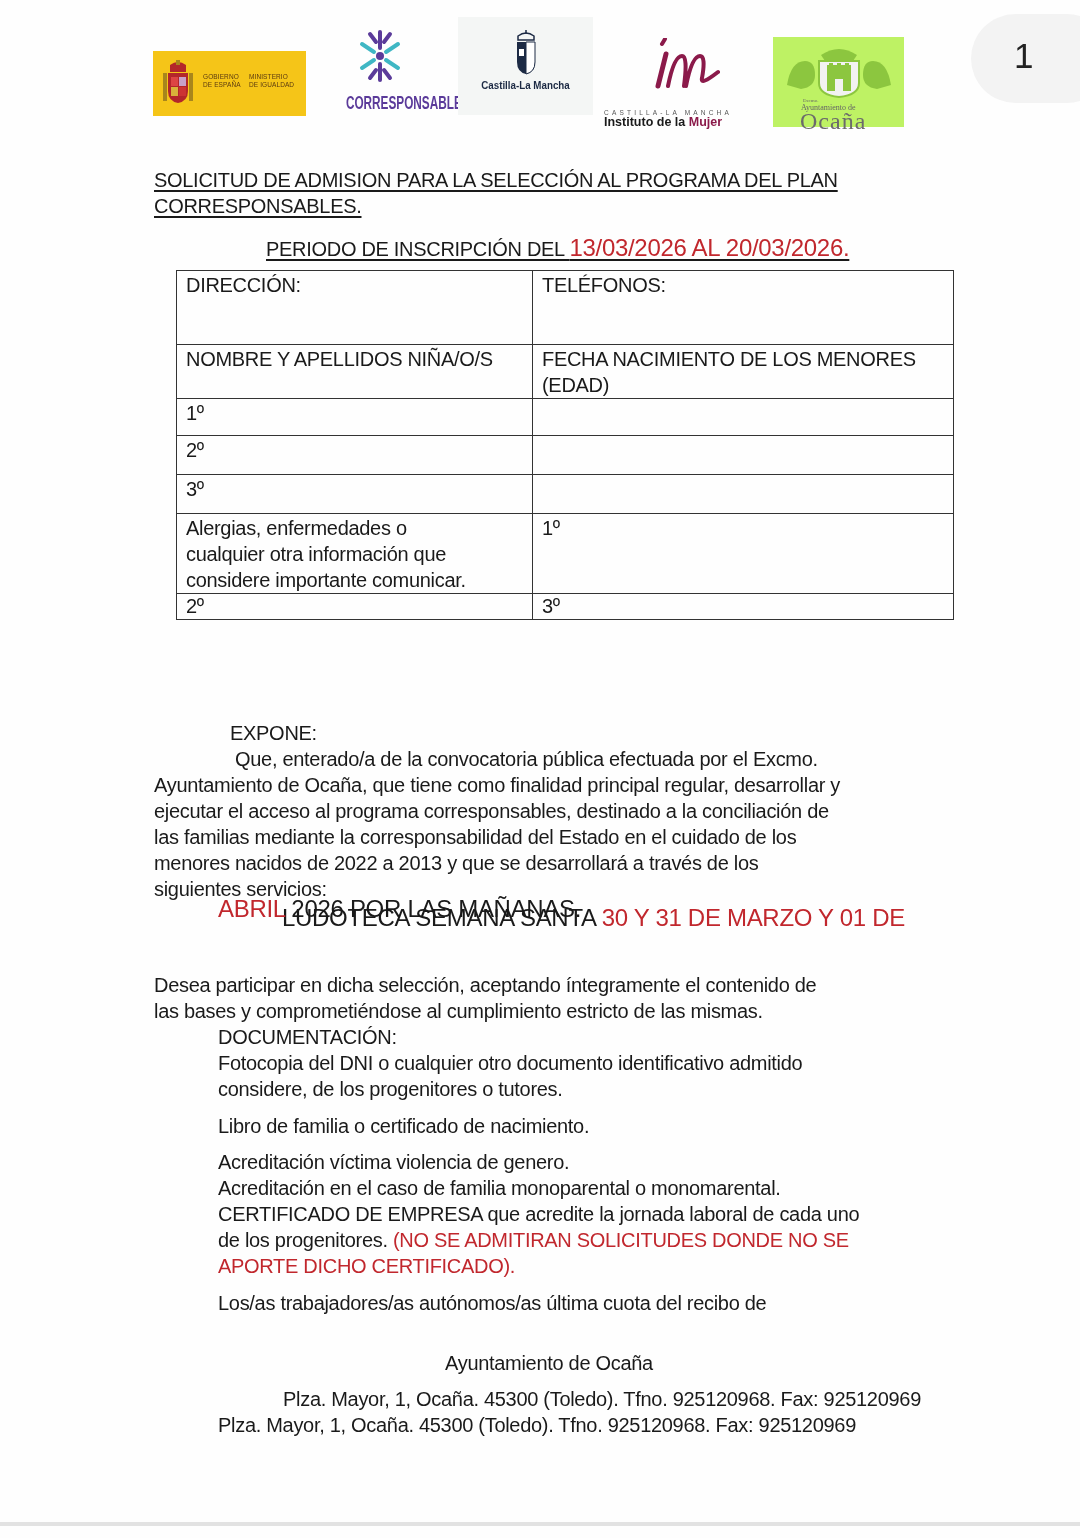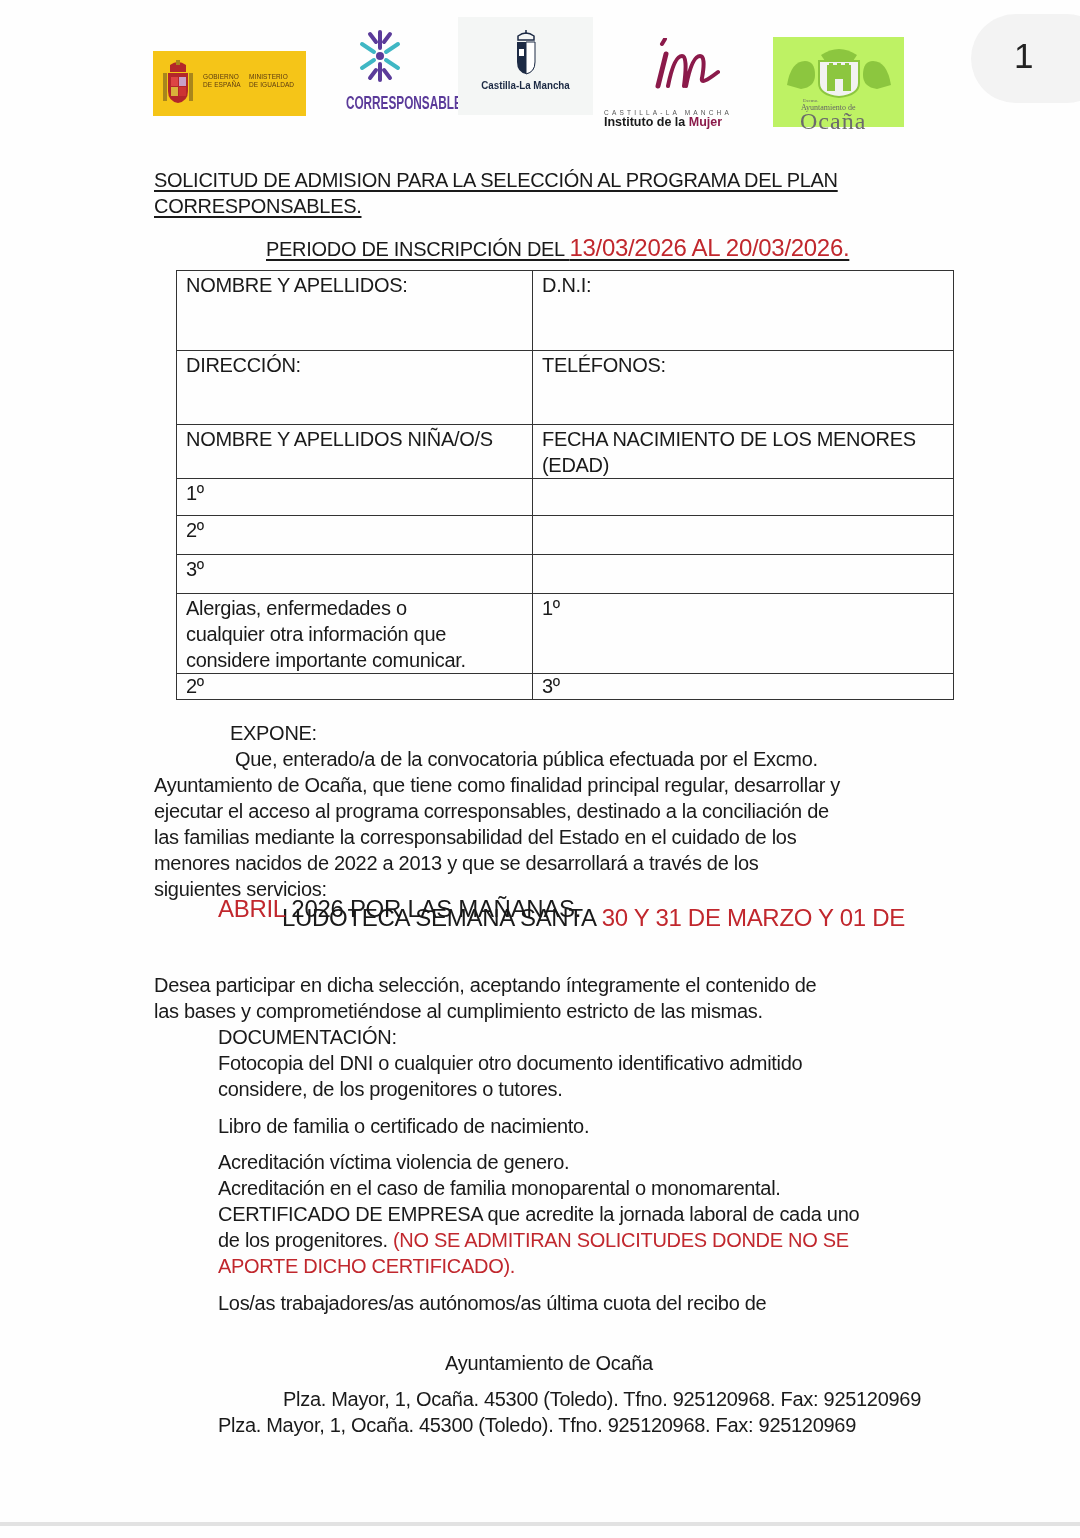--- a/index.html
+++ b/index.html
@@ -128,24 +128,20 @@
 </div>
 
 <div class="abs t u" style="left:154px;top:167px;">SOLICITUD DE ADMISION PARA LA SELECCIÓN AL PROGRAMA DEL PLAN </div>
 <div class="abs t u" style="left:154px;top:193px;">CORRESPONSABLES.</div>
 <div class="abs t u" style="left:266px;top:233px;">
   <span>PERIODO DE INSCRIPCIÓN DEL </span><span class="red big">13/03/2026 AL 20/03/2026.</span>
 </div>
 
 <table class="abs form-table">
   <tbody>
-      <tr style="height:80px">
-    <td class="c1"><span>NOMBRE Y APELLIDOS:</span></td>
-    <td><span>D.N.I:</span></td>
-  </tr>
   <tr style="height:74px">
     <td class="c1"><span>DIRECCIÓN:</span></td>
     <td><span>TELÉFONOS:</span></td>
   </tr>
   <tr style="height:52px">
     <td class="c1">NOMBRE Y APELLIDOS NIÑA/O/S</td>
     <td>
           <div>FECHA NACIMIENTO DE LOS MENORES</div>
           <div>(EDAD)</div>
         </td>

